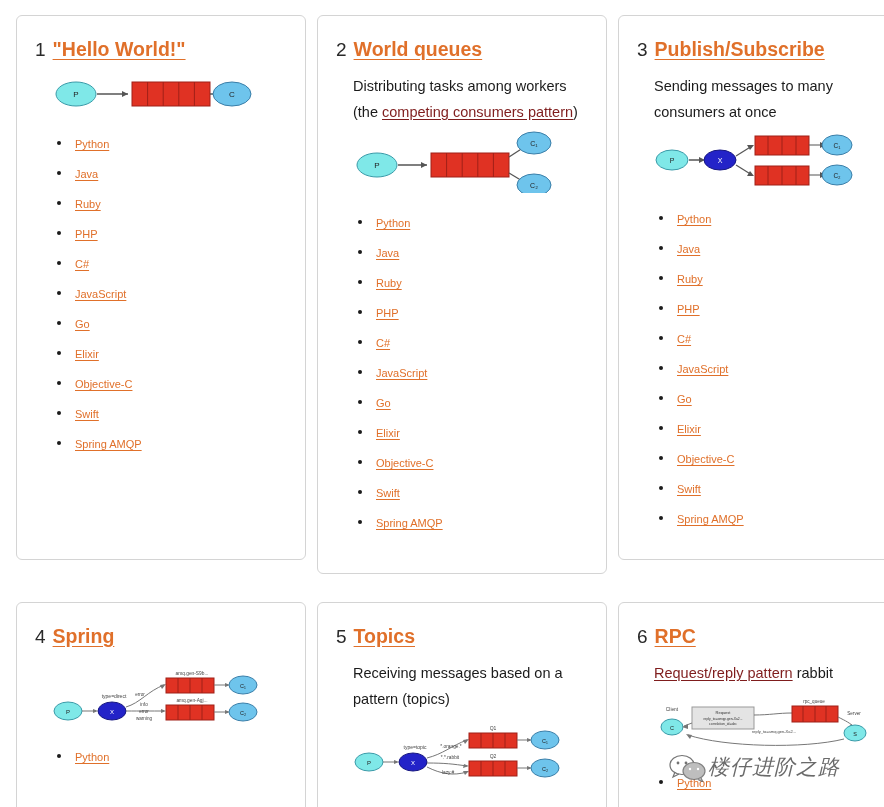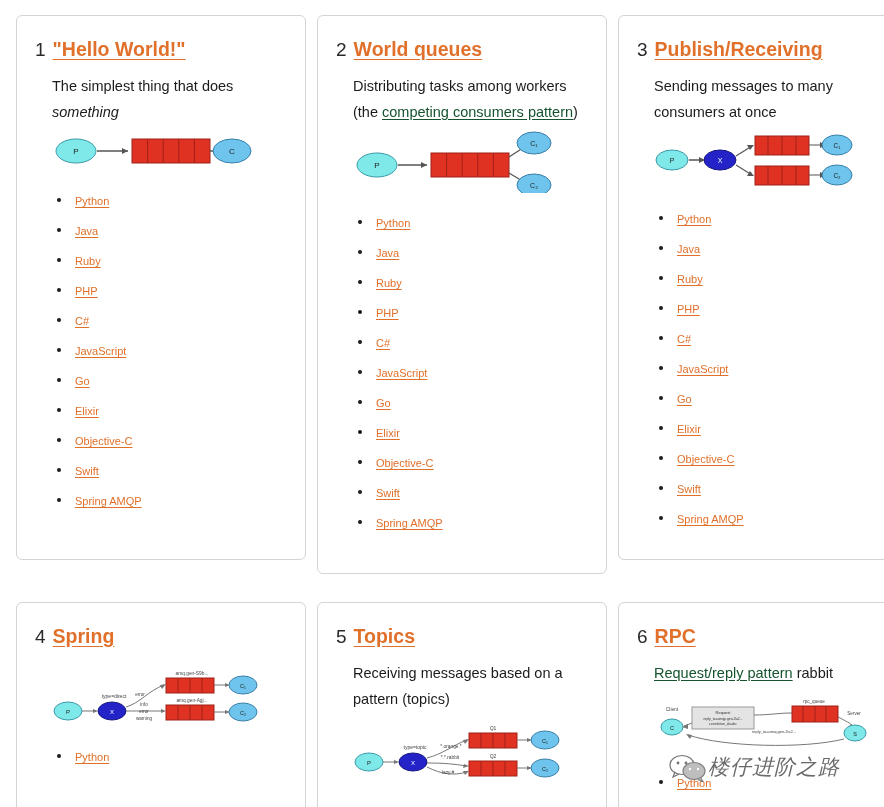--- a/index.html
+++ b/index.html
@@ -65,21 +65,21 @@
     padding-left: 17px;
     font-size: 14.5px;
     line-height: 1.75;
     color: #1b1b1b;
     max-width: 232px;
   }
   .card-desc em {
     font-style: italic;
   }
   .inline-link {
-    color: #14532d;
+    color: #7f1d1d;
     text-decoration: underline;
     text-underline-offset: 2px;
     cursor: pointer;
   }
 
   .diagram-wrap {
     padding-left: 17px;
     margin: 4px 0 10px 0;
   }
 
@@ -134,21 +134,20 @@
 </head>
 <body>
 
 <div class="tutorial-grid">
 
   <div class="tutorial-card card-row-1">
     <div class="card-head">
       <span class="card-num">1</span>
       <span class="card-title">"Hello World!"</span>
     </div>
-    <p class="card-desc"><span>The simplest thing that does </span><em>something</em></p>
     <div class="diagram-wrap">
       <svg width="200" height="40" viewBox="0 0 200 40">
         <ellipse cx="24" cy="20" rx="20" ry="12" fill="#7fe8e8" stroke="#3a9aa8" stroke-width="1"></ellipse>
         <text x="24" y="23" font-size="8" text-anchor="middle" fill="#222" font-family="'Liberation Sans',sans-serif">P</text>
         <line x1="45" y1="20" x2="76" y2="20" stroke="#555" stroke-width="1.4"></line>
         <polygon points="76,20 70,17 70,23" fill="#555"></polygon>
         <g>
           <rect x="80" y="8" width="78" height="24" fill="#e03223" stroke="#a02018" stroke-width="1"></rect>
           <line x1="95.6" y1="8" x2="95.6" y2="32" stroke="#a02018"></line>
           <line x1="111.2" y1="8" x2="111.2" y2="32" stroke="#a02018"></line>
@@ -216,21 +215,21 @@
       <li><span class="lang-link">Elixir</span></li>
       <li><span class="lang-link">Objective-C</span></li>
       <li><span class="lang-link">Swift</span></li>
       <li><span class="lang-link">Spring AMQP</span></li>
     </ul>
   </div>
 
   <div class="tutorial-card card-row-1">
     <div class="card-head">
       <span class="card-num">3</span>
-      <span class="card-title">Publish/Receiving</span>
+      <span class="card-title">Publish/Subscribe</span>
     </div>
     <p class="card-desc">Sending messages to many consumers at once</p>
     <div class="diagram-wrap">
       <svg width="200" height="58" viewBox="0 0 200 58">
         <ellipse cx="18" cy="29" rx="16" ry="10" fill="#7fe8e8" stroke="#3a9aa8"></ellipse>
         <text x="18" y="32" font-size="7" text-anchor="middle" fill="#222" font-family="'Liberation Sans',sans-serif">P</text>
         <line x1="35" y1="29" x2="49" y2="29" stroke="#555" stroke-width="1.3"></line>
         <polygon points="51,29 45,26 45,32" fill="#555"></polygon>
         <ellipse cx="66" cy="29" rx="16" ry="10" fill="#2323c8" stroke="#161680"></ellipse>
         <text x="66" y="32" font-size="7" text-anchor="middle" fill="#fff" font-family="'Liberation Sans',sans-serif">X</text>

